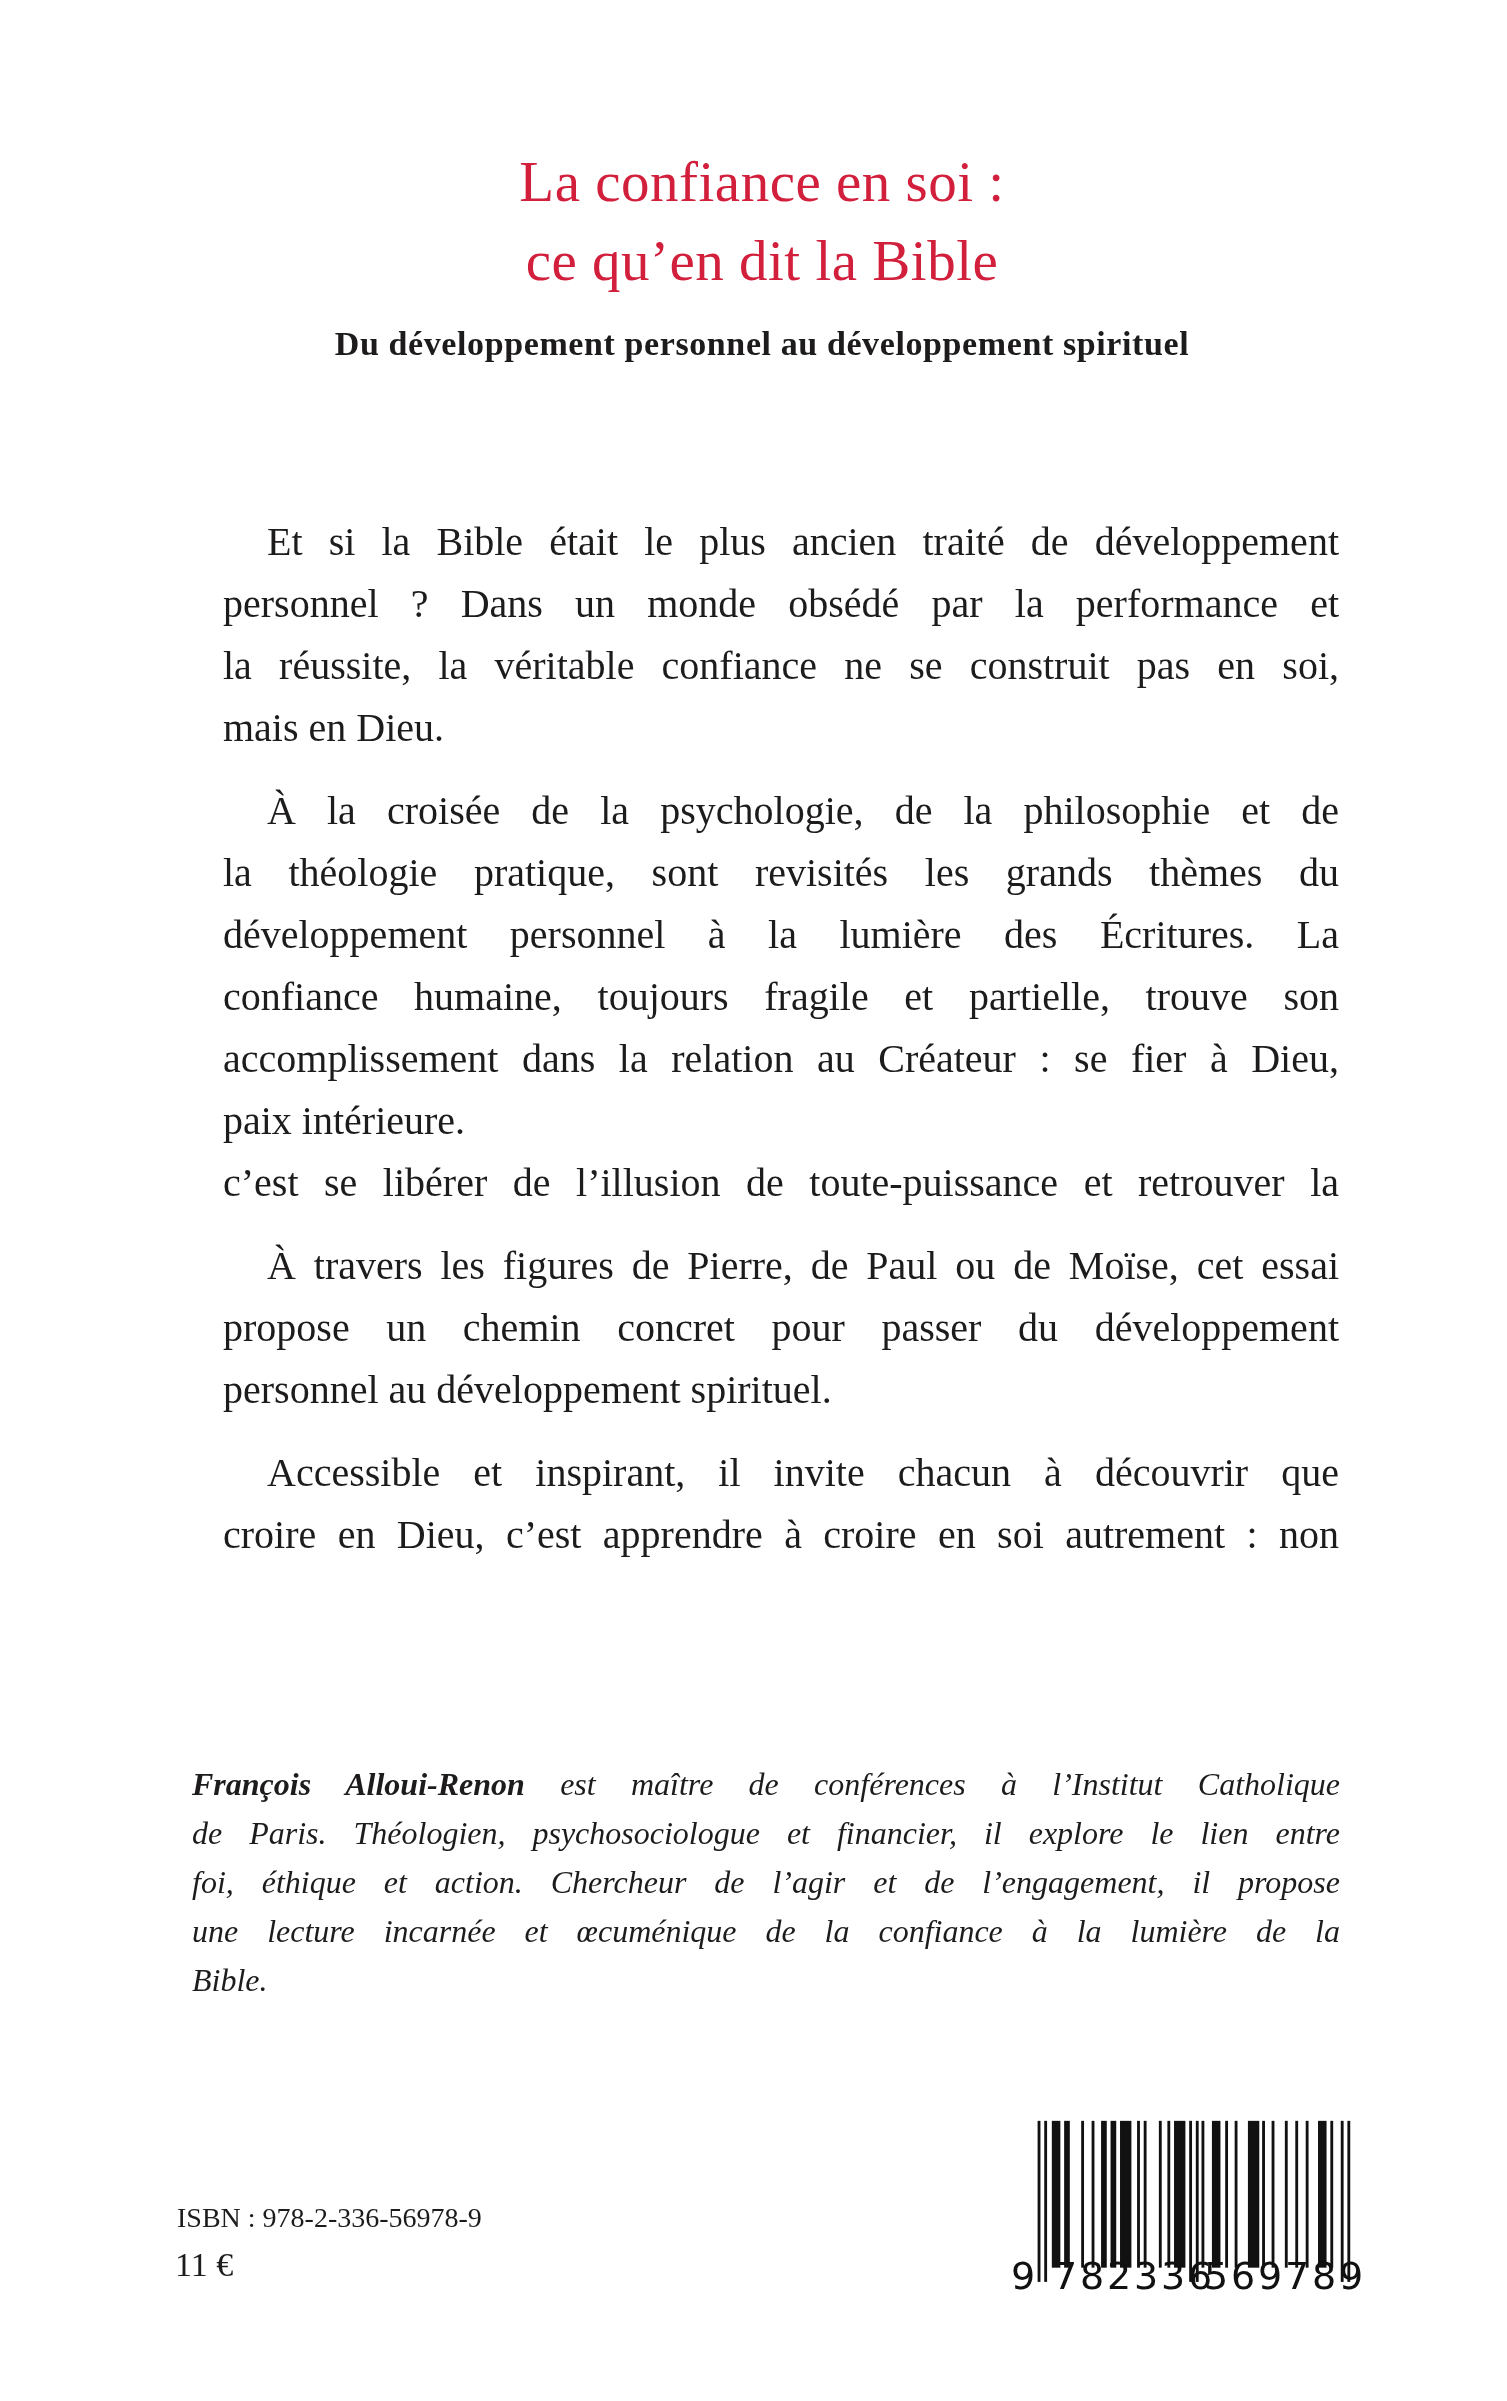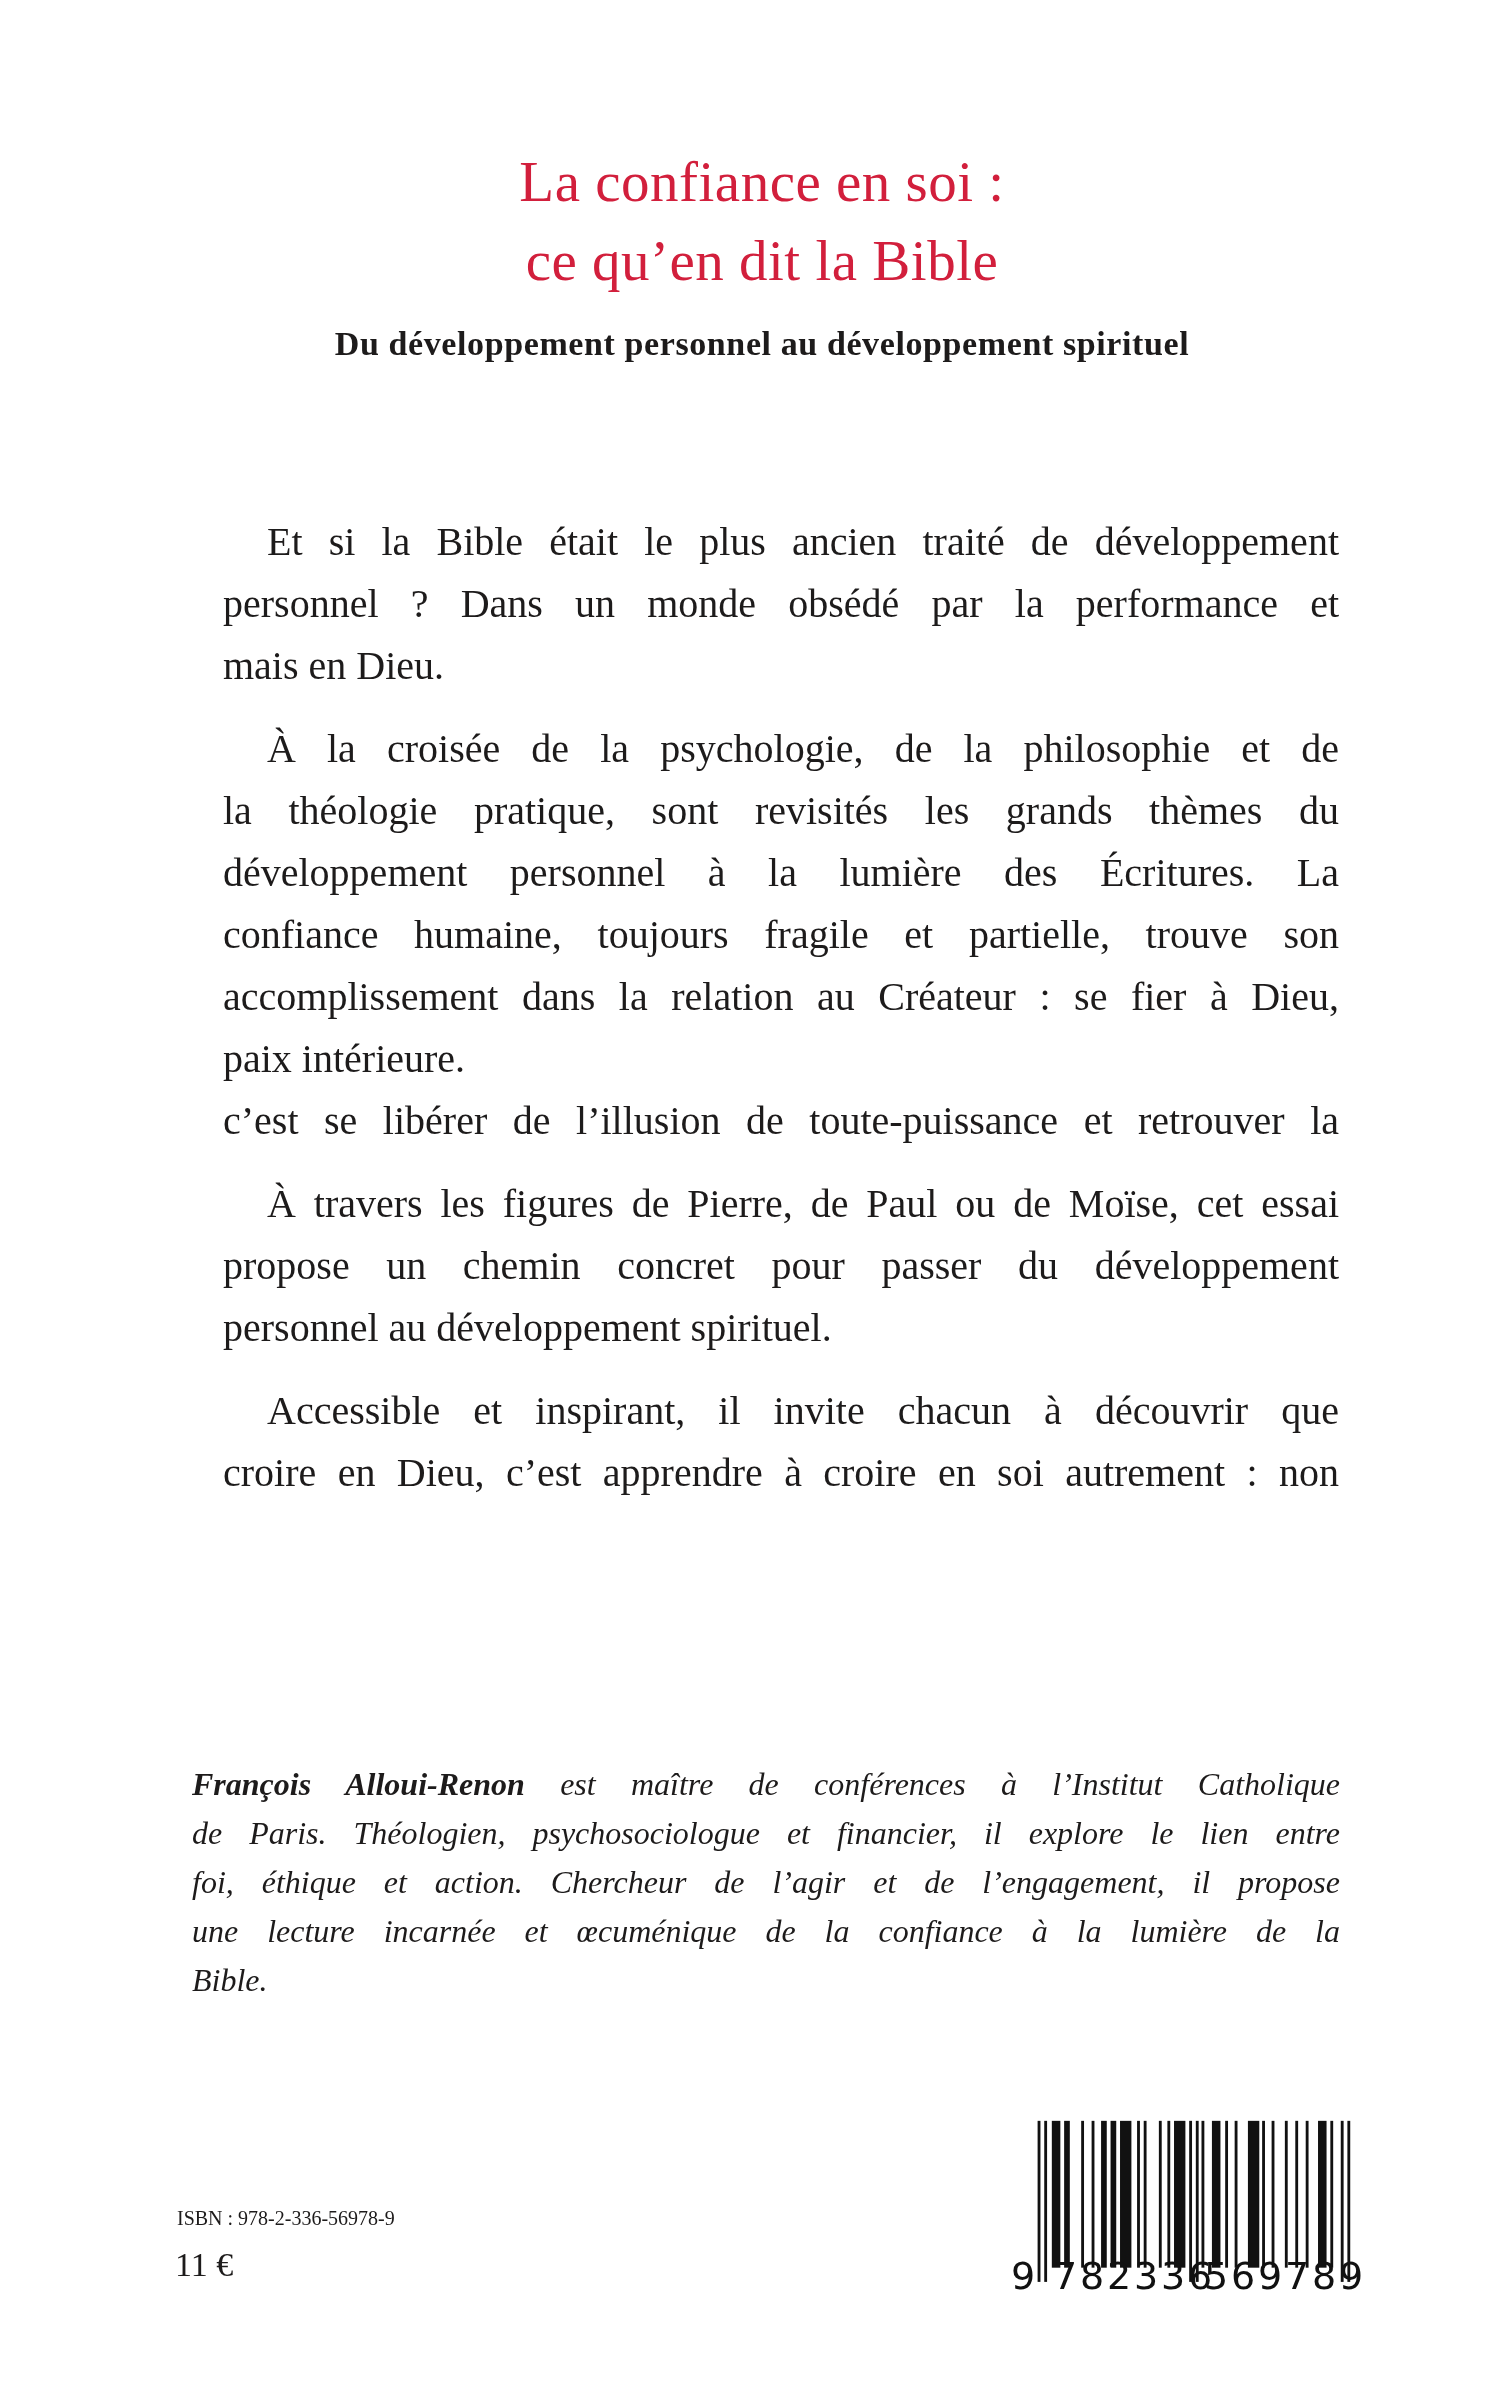--- a/index.html
+++ b/index.html
@@ -90,21 +90,21 @@
     .bio .line.last {
       text-align-last: left;
     }
     .bio .author {
       font-weight: bold;
     }
     .isbn {
       position: absolute;
       left: 177px;
       top: 2199px;
-      font-size: 20px;
+      font-size: 28px;
       line-height: 38px;
     }
     .price {
       position: absolute;
       left: 175px;
       top: 2243px;
       font-size: 34px;
       line-height: 44px;
     }
     .barcode {
@@ -139,20 +139,21 @@
   <div class="title-block">
     <span class="title-line">La confiance en soi :</span>
     <span class="title-line">ce qu’en dit la Bible</span>
     <span class="subtitle">Du développement personnel au développement spirituel</span>
   </div>
 
   <div class="blurb">
     <p>
       <span class="line first">Et si la Bible était le plus ancien traité de développement</span>
       <span class="line">personnel ? Dans un monde obsédé par la performance et</span>
+      <span class="line">la réussite, la véritable confiance ne se construit pas en soi,</span>
       <span class="line last">mais en Dieu.</span>
     </p>
     <p>
       <span class="line first">À la croisée de la psychologie, de la philosophie et de</span>
       <span class="line">la théologie pratique, sont revisités les grands thèmes du</span>
       <span class="line">développement personnel à la lumière des Écritures. La</span>
       <span class="line">confiance humaine, toujours fragile et partielle, trouve son</span>
       <span class="line">accomplissement dans la relation au Créateur : se fier à Dieu,</span>
       <span class="line last">paix intérieure.</span>
       <span class="line">c’est se libérer de l’illusion de toute-puissance et retrouver la</span>

